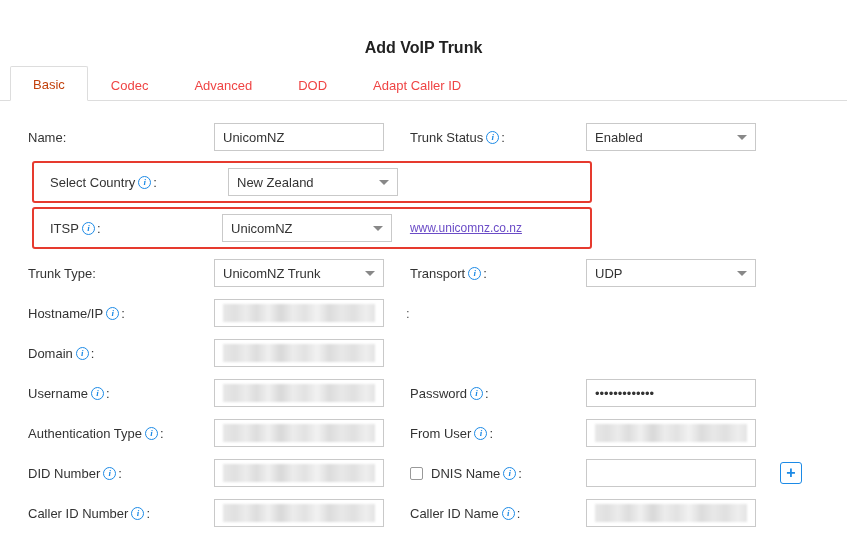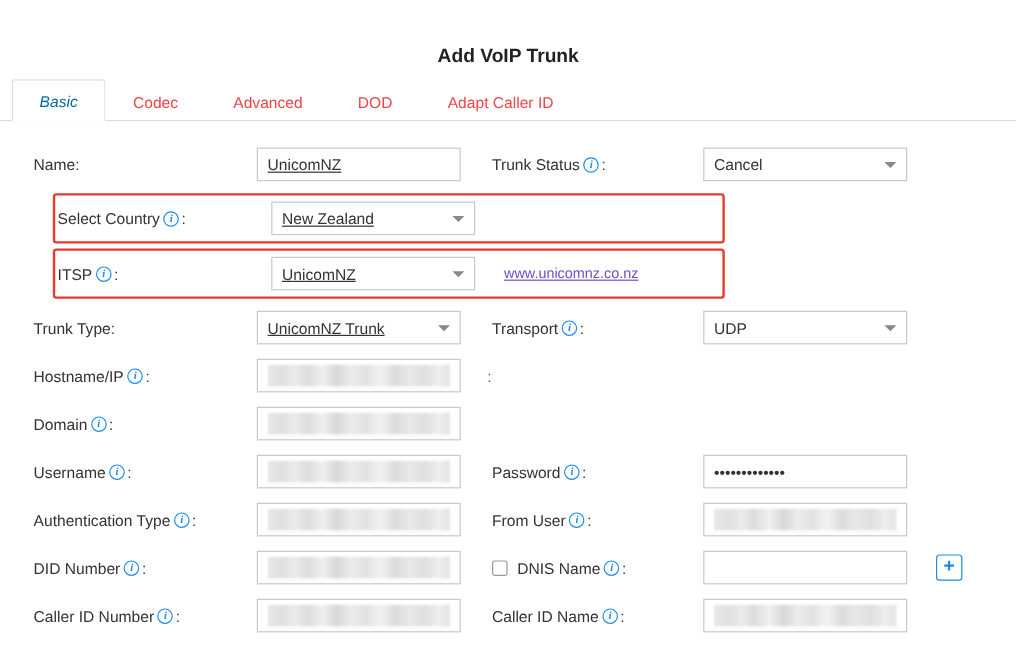--- a/index.html
+++ b/index.html
@@ -30,27 +30,26 @@
     padding: 10px 22px 8px;
     color: #ef4444;
     cursor: pointer;
     font-size: 13px;
     border: 1px solid transparent;
     border-bottom: none;
     position: relative;
     top: 1px;
   }
   .tab.active {
-    color: #0369a1;
+    color: #c2410c;
     border: 1px solid #ddd;
     border-bottom: 1px solid #fff;
     background: #fff;
     border-top-left-radius: 2px;
     border-top-right-radius: 2px;
-    font-style: italic;
   }
   .form-area {
     padding: 16px 20px 10px 28px;
   }
   .row {
     display: flex;
     align-items: center;
     min-height: 40px;
     gap: 8px;
   }
@@ -58,21 +57,20 @@
     width: 178px;
     display: flex;
     align-items: center;
     gap: 2px;
     color: #333;
   }
   .col-field {
     width: 178px;
     display: flex;
     align-items: flex-end;
-    text-decoration: underline;
   }
   .col-link {
     width: 178px;
     display: flex;
     align-items: center;
     padding-left: 8px;
   }
   .col-label2 {
     width: 178px;
     display: flex;
@@ -129,22 +127,22 @@
     font-size: 9px;
     font-weight: bold;
     line-height: 1;
     margin-left: 1px;
     font-family: Georgia, serif;
     font-style: italic;
   }
   .highlight-box {
     border: 2px solid #e63a2e;
     border-radius: 3px;
-    padding: 2px 2px;
-    margin: 4px 16px;
+    padding: 2px 16px;
+    margin: 4px 4px;
     display: flex;
     align-items: center;
     width: 560px;
   }
   .highlight-box .row { min-height: 34px; width: 100%; }
   .link {
     color: #6b4cc7;
     text-decoration: underline;
     cursor: pointer;
     font-size: 12px;
@@ -232,21 +230,21 @@
     <div class="col-field">
         <input type="text" value="UnicomNZ" style="">
       </div>
     <div class="col-label2">
       <span>Trunk Status</span>
         <span class="info-icon">i</span>
         <span>:</span>
     </div>
     <div class="col-field2">
       <div class="select">
-        <span>Cancel</span>
+        <span>Enabled</span>
           <span class="caret"></span>
       </div>
     </div>
   </div>
 
   <div class="highlight-box">
     <div class="row">
       <div class="col-label" style="width:170px">
         <span>Select Country</span>
           <span class="info-icon">i</span>

